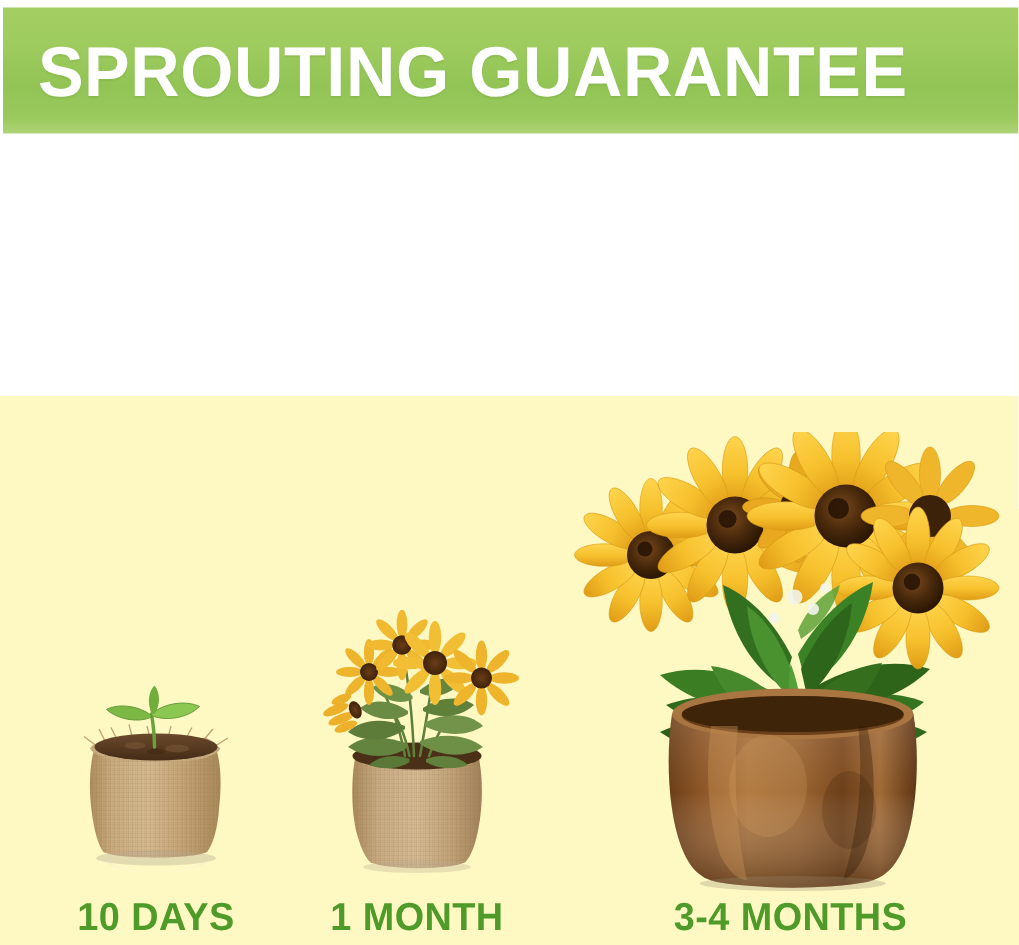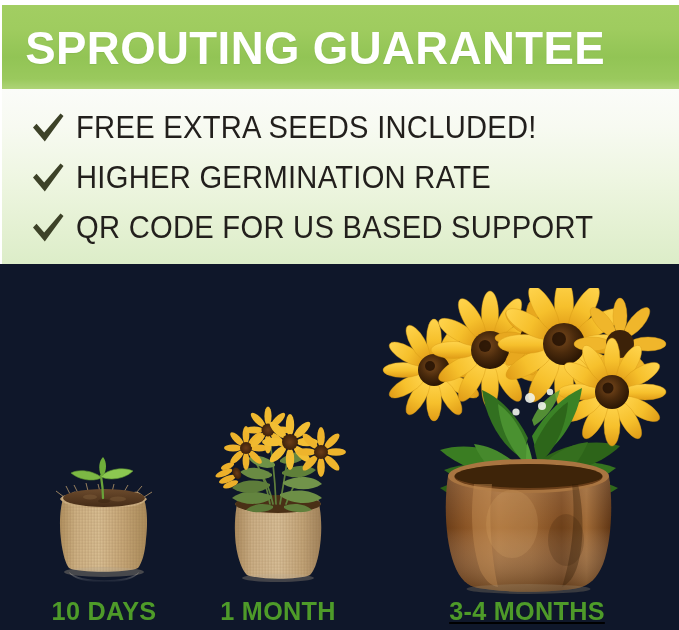--- a/index.html
+++ b/index.html
@@ -94,32 +94,32 @@
     line-height: 1;
   }
 
   
   .stage {
     position: absolute;
     left: 0;
     top: 264px;
     width: 679px;
     height: 366px;
-    background: #0f172a;
+    background: #fef9c3;
   }
 
   .growth-stage {
     position: absolute;
     bottom: 0;
     text-align: center;
   }
 
   .stage-10days   { left: 6px;   width: 196px; }
   .stage-1month   { left: 180px; width: 196px; }
-  .stage-34months { left: 382px; width: 290px; text-decoration: underline; }
+  .stage-34months { left: 382px; width: 290px; }
 
   .stage-caption {
     font-family: "Liberation Sans Narrow", "Liberation Sans", sans-serif;
     font-size: 26px;
     font-weight: 600;
     color: #4e9b29;
     letter-spacing: 0.3px;
     white-space: nowrap;
     line-height: 1;
     padding-bottom: 6px;
@@ -135,44 +135,20 @@
 </style>
 </head>
 <body>
 
 <div class="poster">
 
   <div class="header-banner">
     <div class="header-title">SPROUTING GUARANTEE</div>
   </div>
 
-  <div class="benefits-panel">
-
-    <div class="benefit-row">
-      <svg class="check-icon" viewBox="0 0 38 40">
-        <path d="M4 20.5 L7.5 16.8 L15.2 25.5 L31.5 6.5 L34.5 9.0 L15.8 34.5 Z" fill="#3d4228"></path>
-      </svg>
-      <div class="benefit-label">FREE EXTRA SEEDS INCLUDED!</div>
-    </div>
-
-    <div class="benefit-row">
-      <svg class="check-icon" viewBox="0 0 38 40">
-        <path d="M4 20.5 L7.5 16.8 L15.2 25.5 L31.5 6.5 L34.5 9.0 L15.8 34.5 Z" fill="#3d4228"></path>
-      </svg>
-      <div class="benefit-label">HIGHER GERMINATION RATE</div>
-    </div>
-
-    <div class="benefit-row">
-      <svg class="check-icon" viewBox="0 0 38 40">
-        <path d="M4 20.5 L7.5 16.8 L15.2 25.5 L31.5 6.5 L34.5 9.0 L15.8 34.5 Z" fill="#3d4228"></path>
-      </svg>
-      <div class="benefit-label">QR CODE FOR US BASED SUPPORT</div>
-    </div>
-
-  </div>
 
   <div class="stage">
 
     <div class="growth-stage stage-10days">
       <div class="art-frame art-10days">
         <svg viewBox="0 0 196 146" preserveAspectRatio="xMidYMax meet">
           <defs>
             <linearGradient id="burlap1" x1="0" y1="0" x2="1" y2="0">
               <stop offset="0%" stop-color="#b08f5e"></stop>
               <stop offset="18%" stop-color="#cdb083"></stop>

